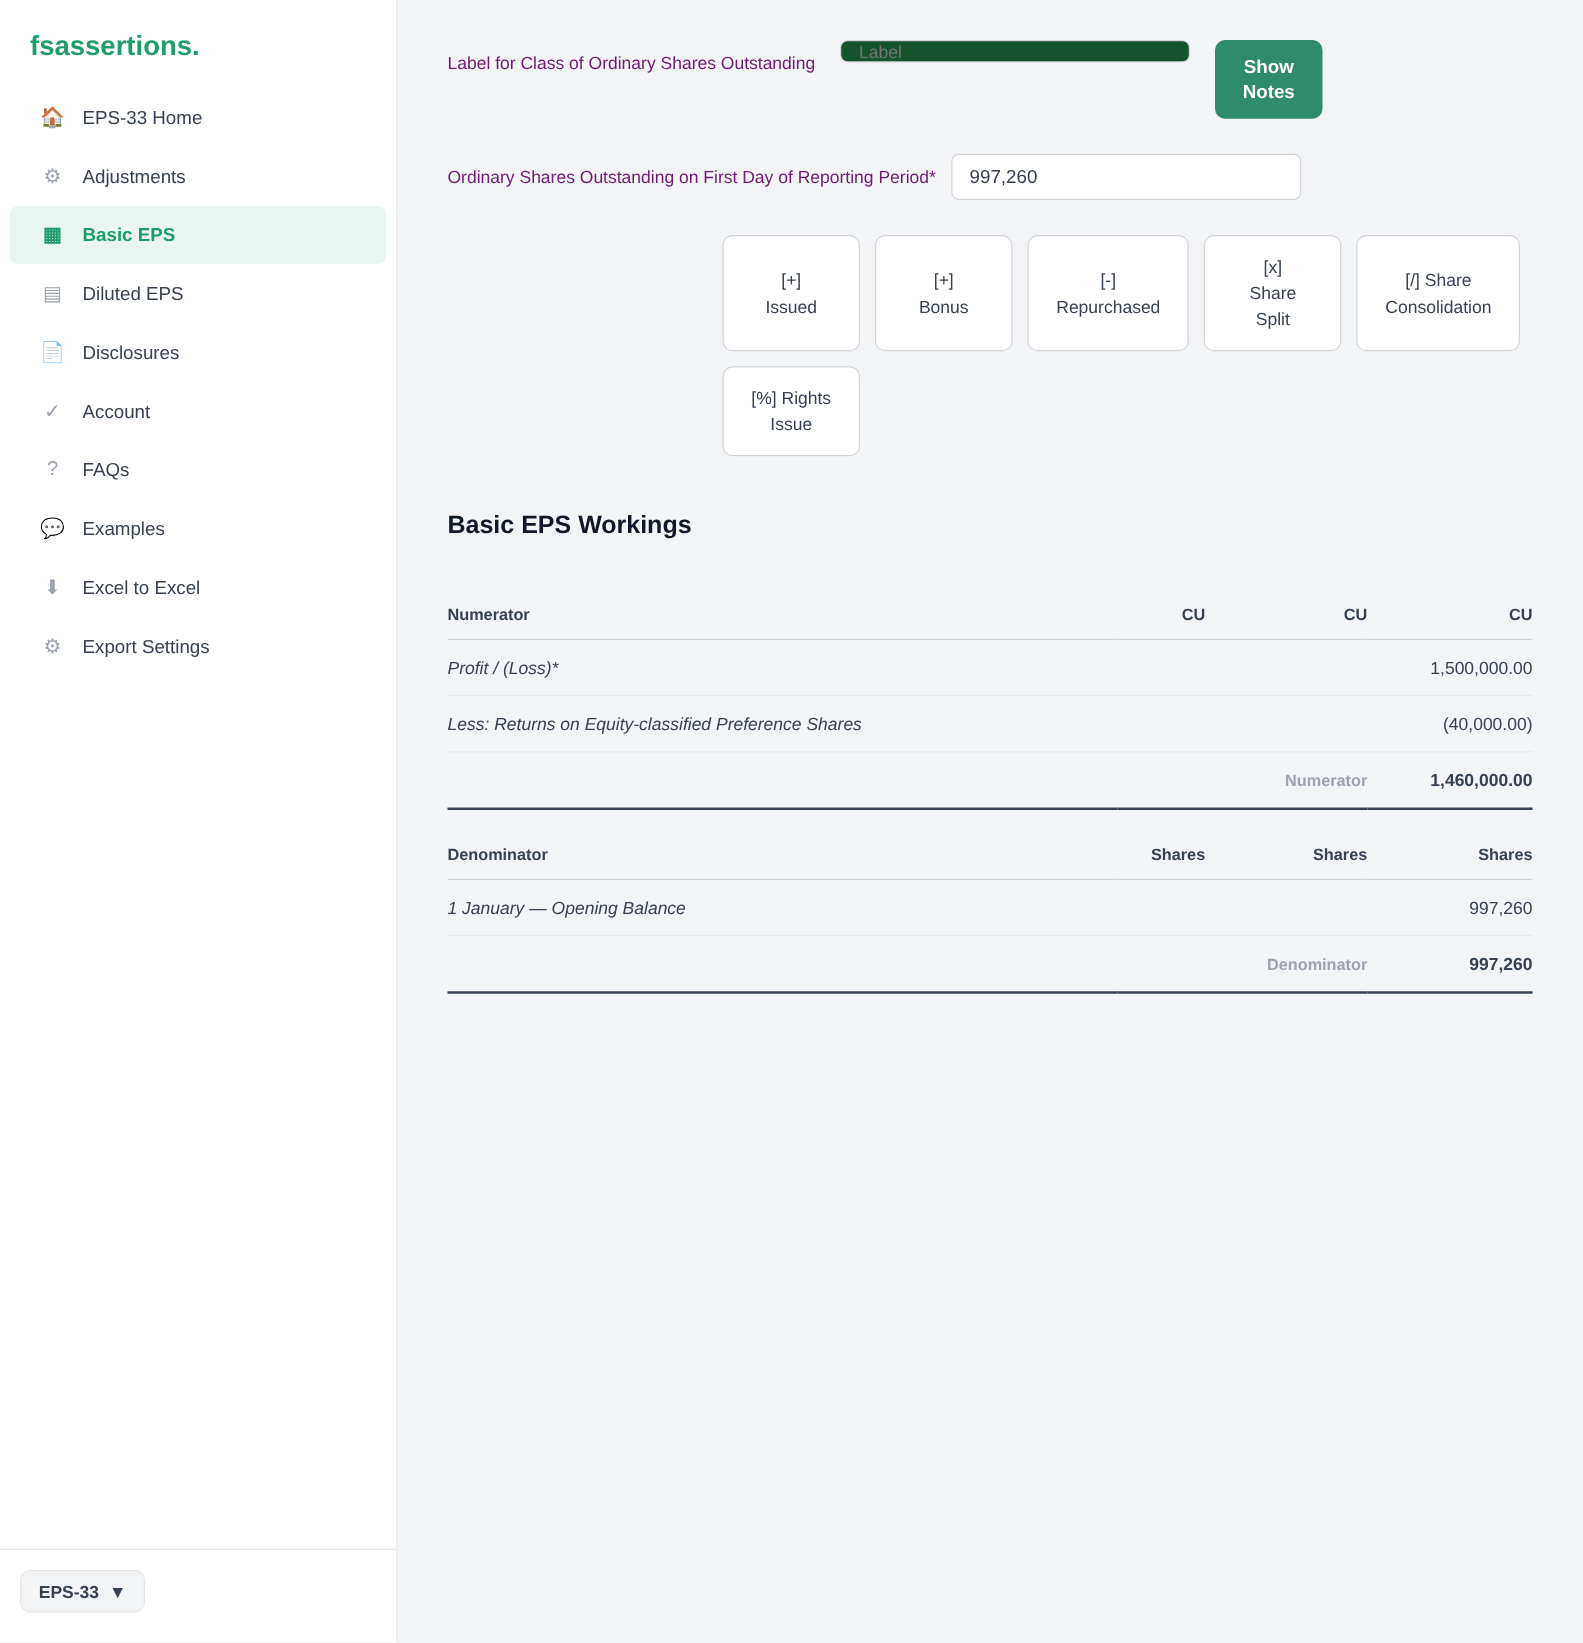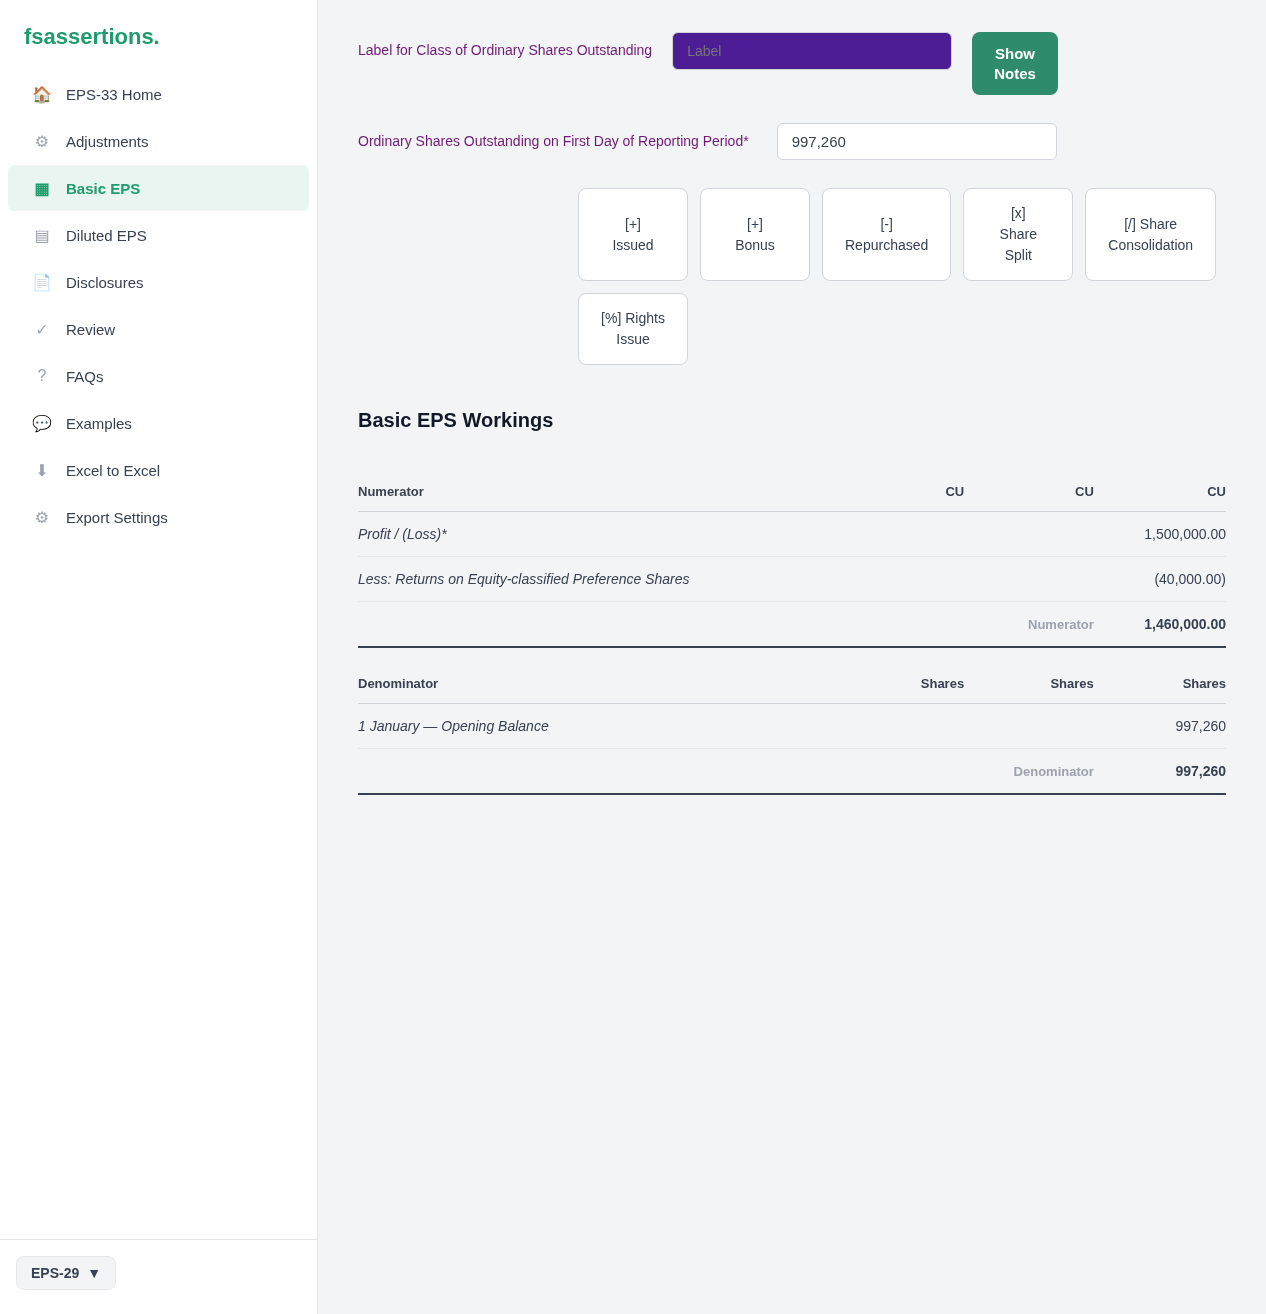--- a/index.html
+++ b/index.html
@@ -95,43 +95,43 @@
       color: #701a75;
       line-height: 1.5;
       min-width: 200px;
       padding-top: 8px;
     }
     .text-input {
       flex: 1;
       max-width: 280px;
       border: 1px solid #d1d5db;
       border-radius: 6px;
-      padding: 10px 14px;
+      padding: 0 14px;
       font-size: 14px;
       color: #9ca3af;
-      background: #4c1d95;
+      background: #14532d;
       outline: none;
     }
     .show-notes-btn {
       background: #2e8b6b;
       color: #fff;
       border: none;
       border-radius: 8px;
       padding: 12px 22px;
       font-size: 15px;
       font-weight: 600;
       cursor: pointer;
       line-height: 1.3;
       text-align: center;
     }
 
     .shares-row {
       display: flex;
       align-items: flex-start;
-      gap: 28px;
+      gap: 12px;
       margin-bottom: 28px;
     }
     .number-input {
       flex: 1;
       max-width: 280px;
       border: 1px solid #d1d5db;
       border-radius: 6px;
       padding: 9px 14px;
       font-size: 15px;
       color: #374151;
@@ -237,21 +237,21 @@
       <div class="nav-item">
       <span class="nav-icon">▤</span>
       <span>Diluted EPS</span>
     </div>
       <div class="nav-item">
       <span class="nav-icon">📄</span>
       <span>Disclosures</span>
     </div>
       <div class="nav-item">
       <span class="nav-icon">✓</span>
-      <span>Review</span>
+      <span>Account</span>
     </div>
       <div class="nav-item">
       <span class="nav-icon">?</span>
       <span>FAQs</span>
     </div>
       <div class="nav-item">
       <span class="nav-icon">💬</span>
       <span>Examples</span>
     </div>
       <div class="nav-item">
@@ -259,21 +259,21 @@
       <span>Excel to Excel</span>
     </div>
       <div class="nav-item">
       <span class="nav-icon">⚙</span>
       <span>Export Settings</span>
     </div>
     </nav>
 
   <div class="sidebar-bottom">
     <div class="eps-selector">
-      <span>EPS-29</span>
+      <span>EPS-33</span>
       <span>▼</span>
     </div>
   </div>
 </div>
 
 <div id="main">
 
   <div class="top-row">
     <div class="field-label">Label for Class of Ordinary Shares Outstanding</div>
     <input class="text-input" type="text" value="" placeholder="Label" style="">

